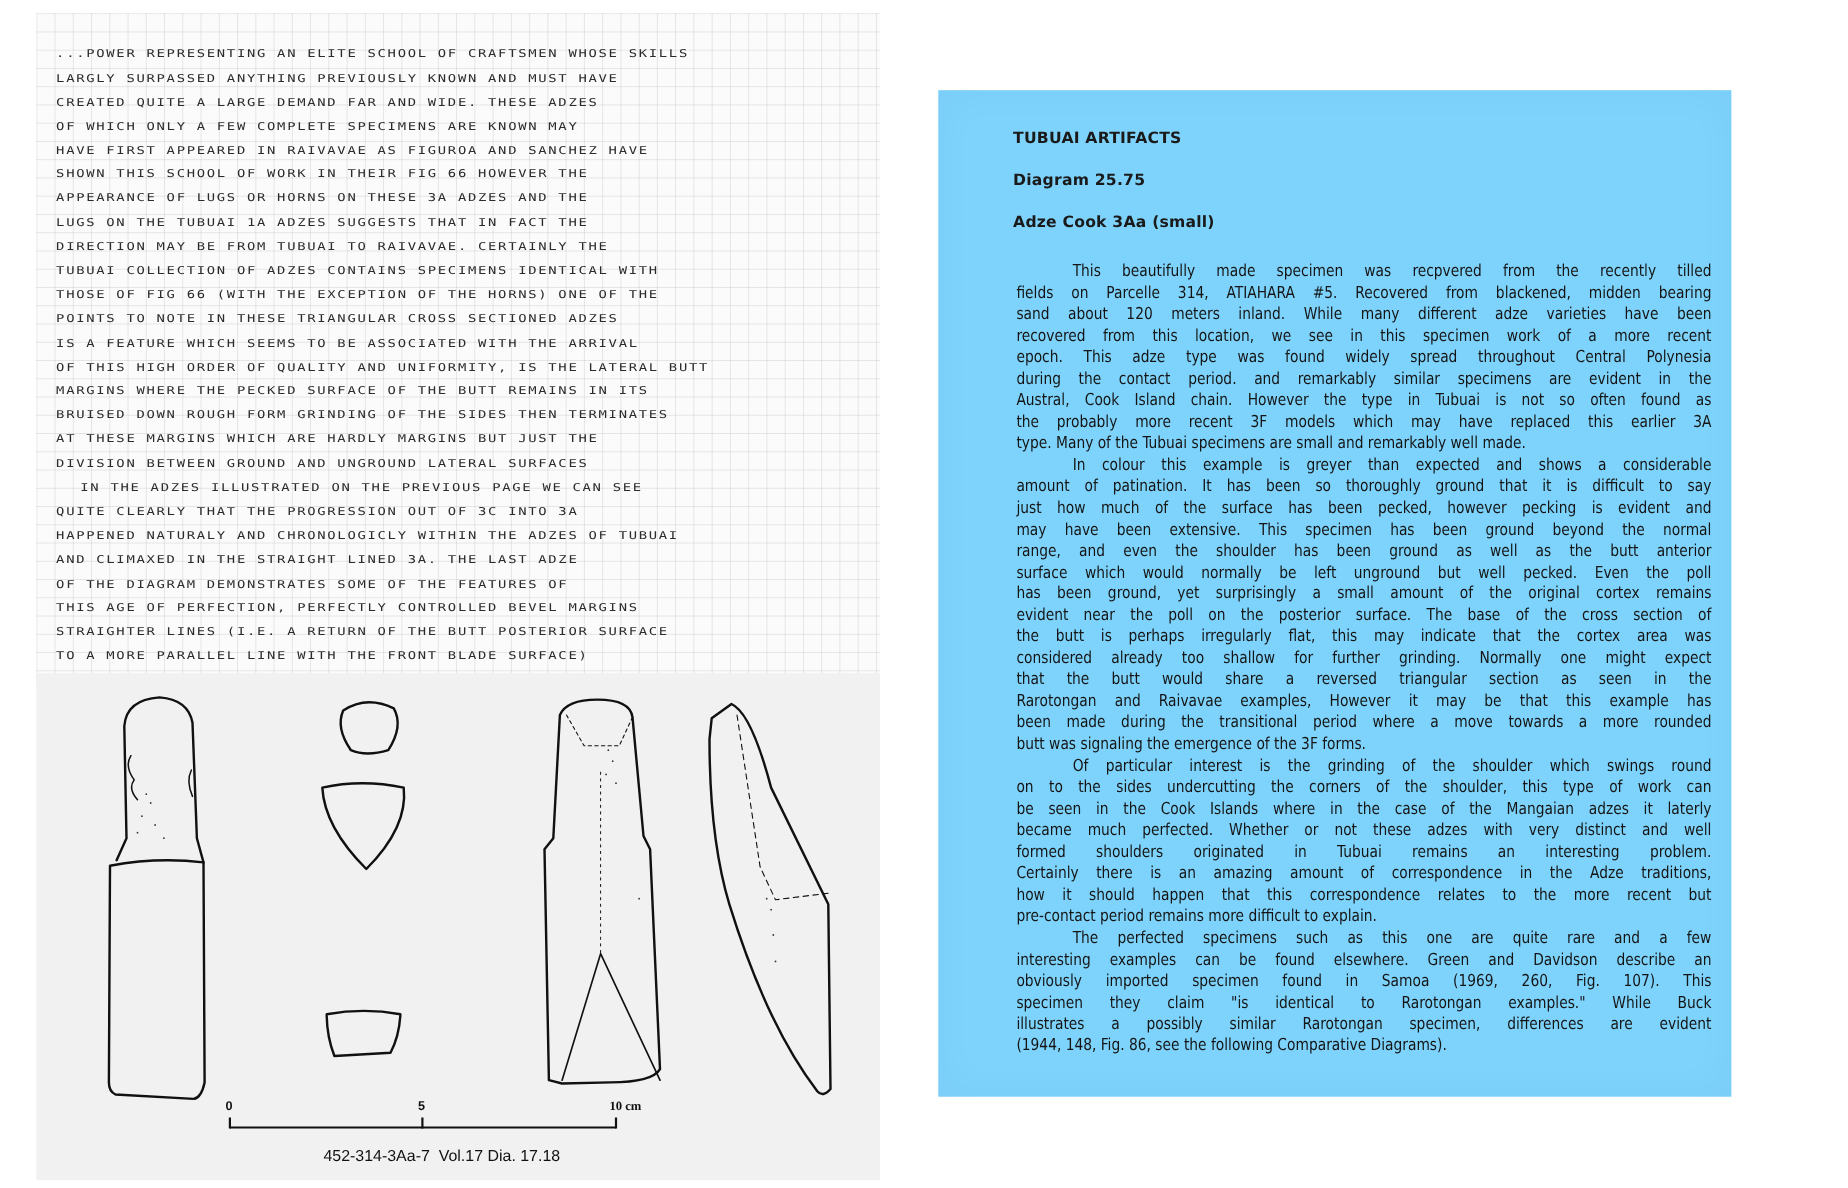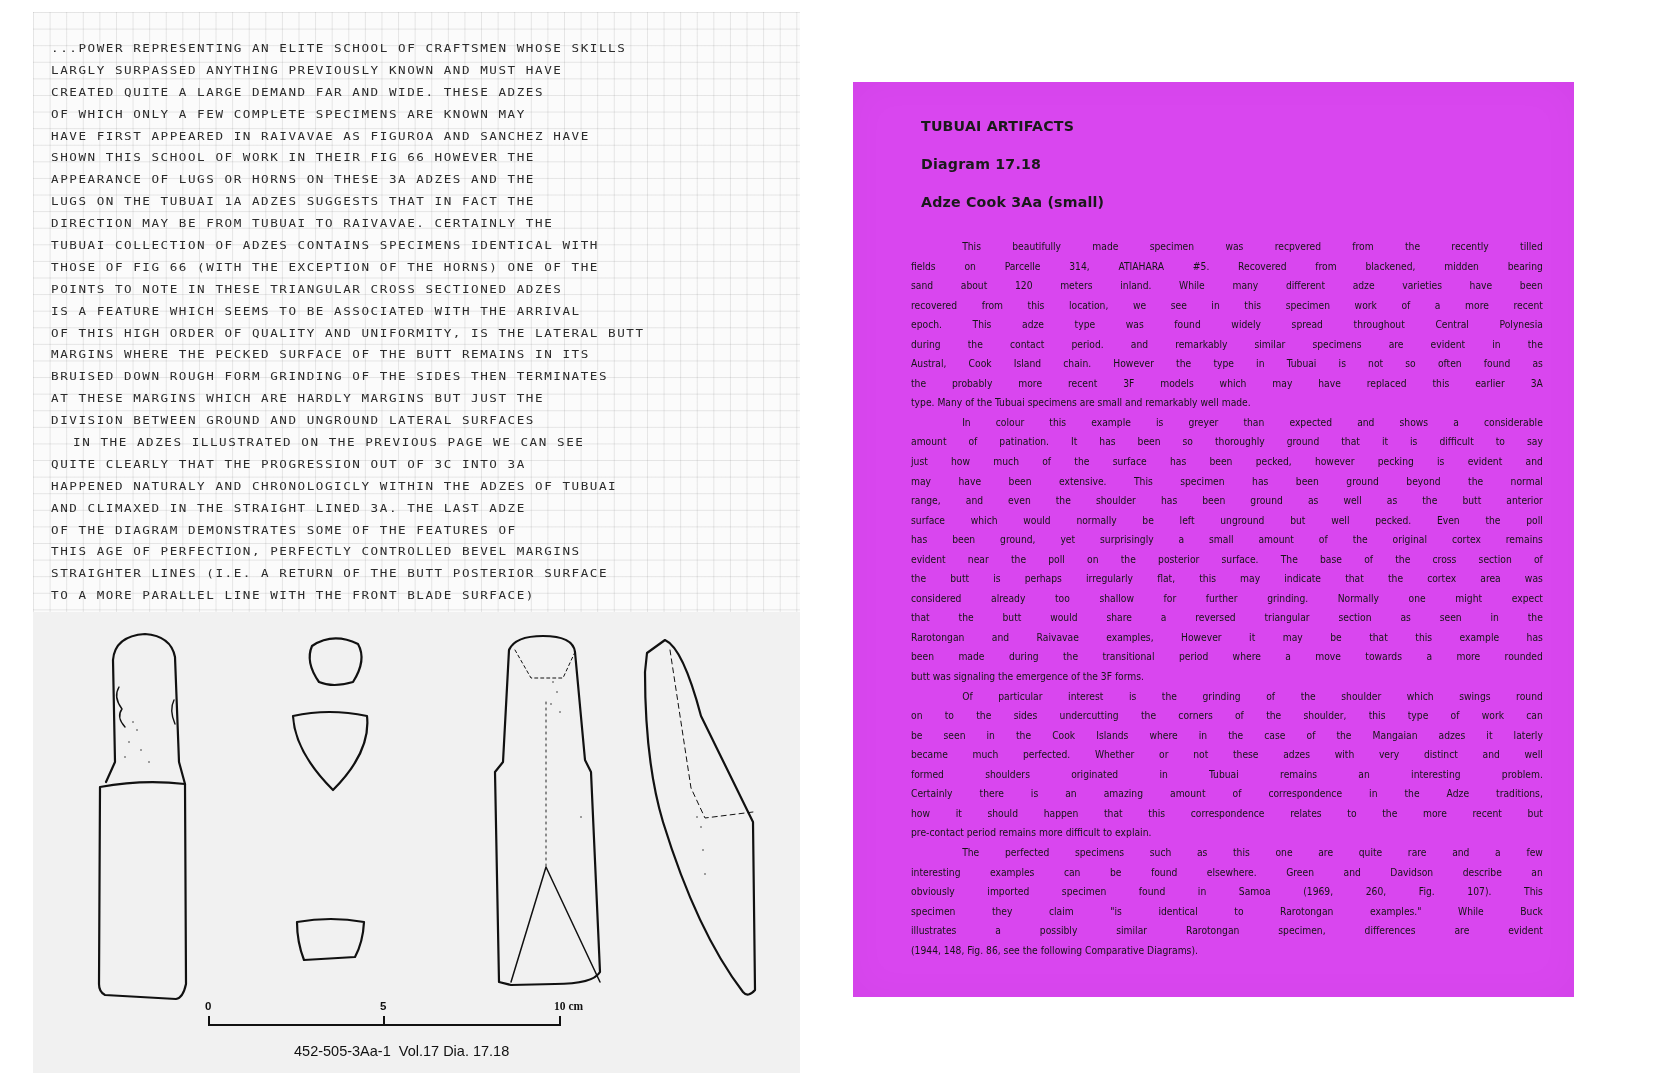--- a/index.html
+++ b/index.html
@@ -40,31 +40,31 @@
   }
   .caption {
     position:absolute; left:261px; top:431px;
     font-family:"Liberation Sans", sans-serif; font-size:14.5px; color:#111;
     white-space:pre;
   }
 
   
   .typed {
     position:absolute; left:853px; top:82px; width:721px; height:915px;
-    background:#d946ef;
+    background:#7dd3fc;
     box-shadow: inset 0 0 40px rgba(0,0,0,0.03);
   }
   .typed .heading {
     position:absolute; left:68px; font-weight:bold; font-size:14.2px; color:#1a1a1a;
     font-family:"DejaVu Sans", sans-serif; letter-spacing:0.2px;
   }
   .typed .body {
-    position:absolute; left:58px; top:155px; width:632px;
+    position:absolute; left:71px; top:155px; width:632px;
     font-family:"DejaVu Sans Condensed","DejaVu Sans", sans-serif;
-    font-size:11px; line-height:19.55px; color:#151515;
+    font-size:15px; line-height:19.55px; color:#151515;
   }
   .typed .body .ln {
     display:block; white-space:nowrap; text-align:justify; text-align-last:justify;
     height:19.55px; overflow:visible; transform:scaleX(0.93); transform-origin:left;
     width:107.5%;
   }
   .typed .body .ln.last { text-align-last:left; }
   .typed .body .ln.ind { padding-left:55px; width:calc(107.5% - 55px); }
 </style>
 </head>
@@ -156,26 +156,26 @@
     <g stroke="#111" stroke-width="2">
       <line x1="176" y1="413" x2="527" y2="413"></line>
       <line x1="176" y1="404" x2="176" y2="414"></line>
       <line x1="351" y1="404" x2="351" y2="414"></line>
       <line x1="527" y1="404" x2="527" y2="414"></line>
     </g>
   </svg>
   <span class="scale-label" style="left:172px; top:388px;">0</span>
   <span class="scale-label" style="left:347px; top:388px;">5</span>
   <span class="scale-label" style="left:521px; top:388px;font-family:Liberation Serif, serif;">10 cm</span>
-  <span class="caption">452-505-3Aa-1  Vol.17 Dia. 17.18</span>
+  <span class="caption">452-314-3Aa-7  Vol.17 Dia. 17.18</span>
 </div>
 
 <div class="typed">
   <div class="heading" style="top:36px;">TUBUAI ARTIFACTS</div>
-  <div class="heading" style="top:74px;">Diagram 17.18</div>
+  <div class="heading" style="top:74px;">Diagram 25.75</div>
   <div class="heading" style="top:112px;">Adze Cook 3Aa (small)</div>
   <div class="body" id="typed-body">
       <span class="ln ind">This beautifully made specimen was recpvered from the recently tilled</span>
       <span class="ln">fields on Parcelle 314, ATIAHARA #5. Recovered from blackened, midden bearing</span>
       <span class="ln">sand about 120 meters inland.  While many different adze varieties have been</span>
       <span class="ln">recovered from this location, we see in this specimen work of a more recent</span>
       <span class="ln">epoch.  This adze type was found widely spread throughout Central Polynesia</span>
       <span class="ln">during the contact period. and remarkably similar specimens are evident in the</span>
       <span class="ln">Austral, Cook Island chain.  However the type in Tubuai is not so often found as</span>
       <span class="ln">the probably more recent 3F models which may have replaced this earlier 3A</span>

